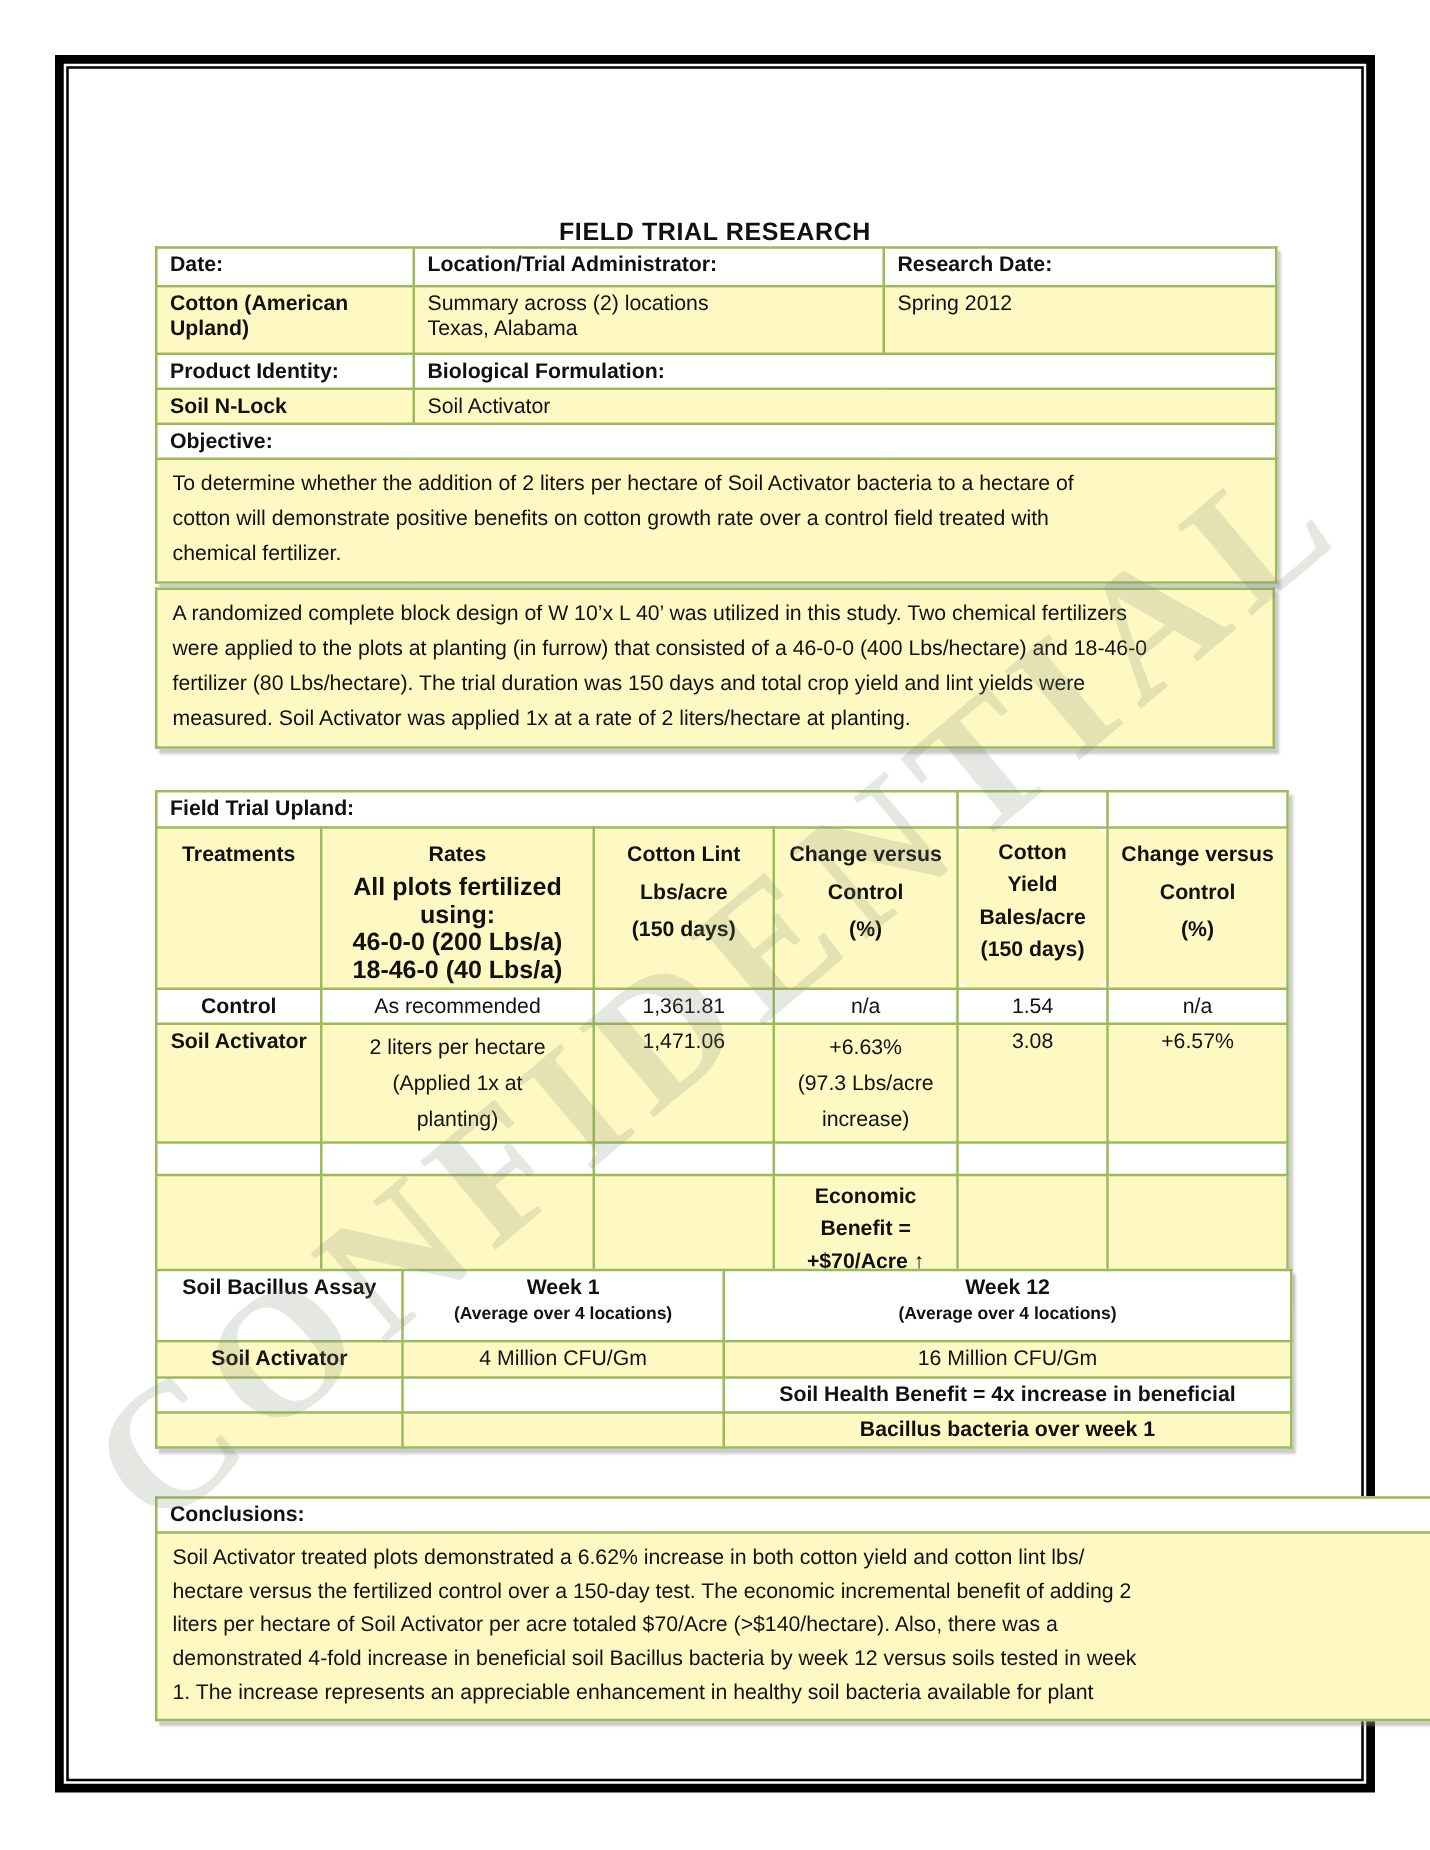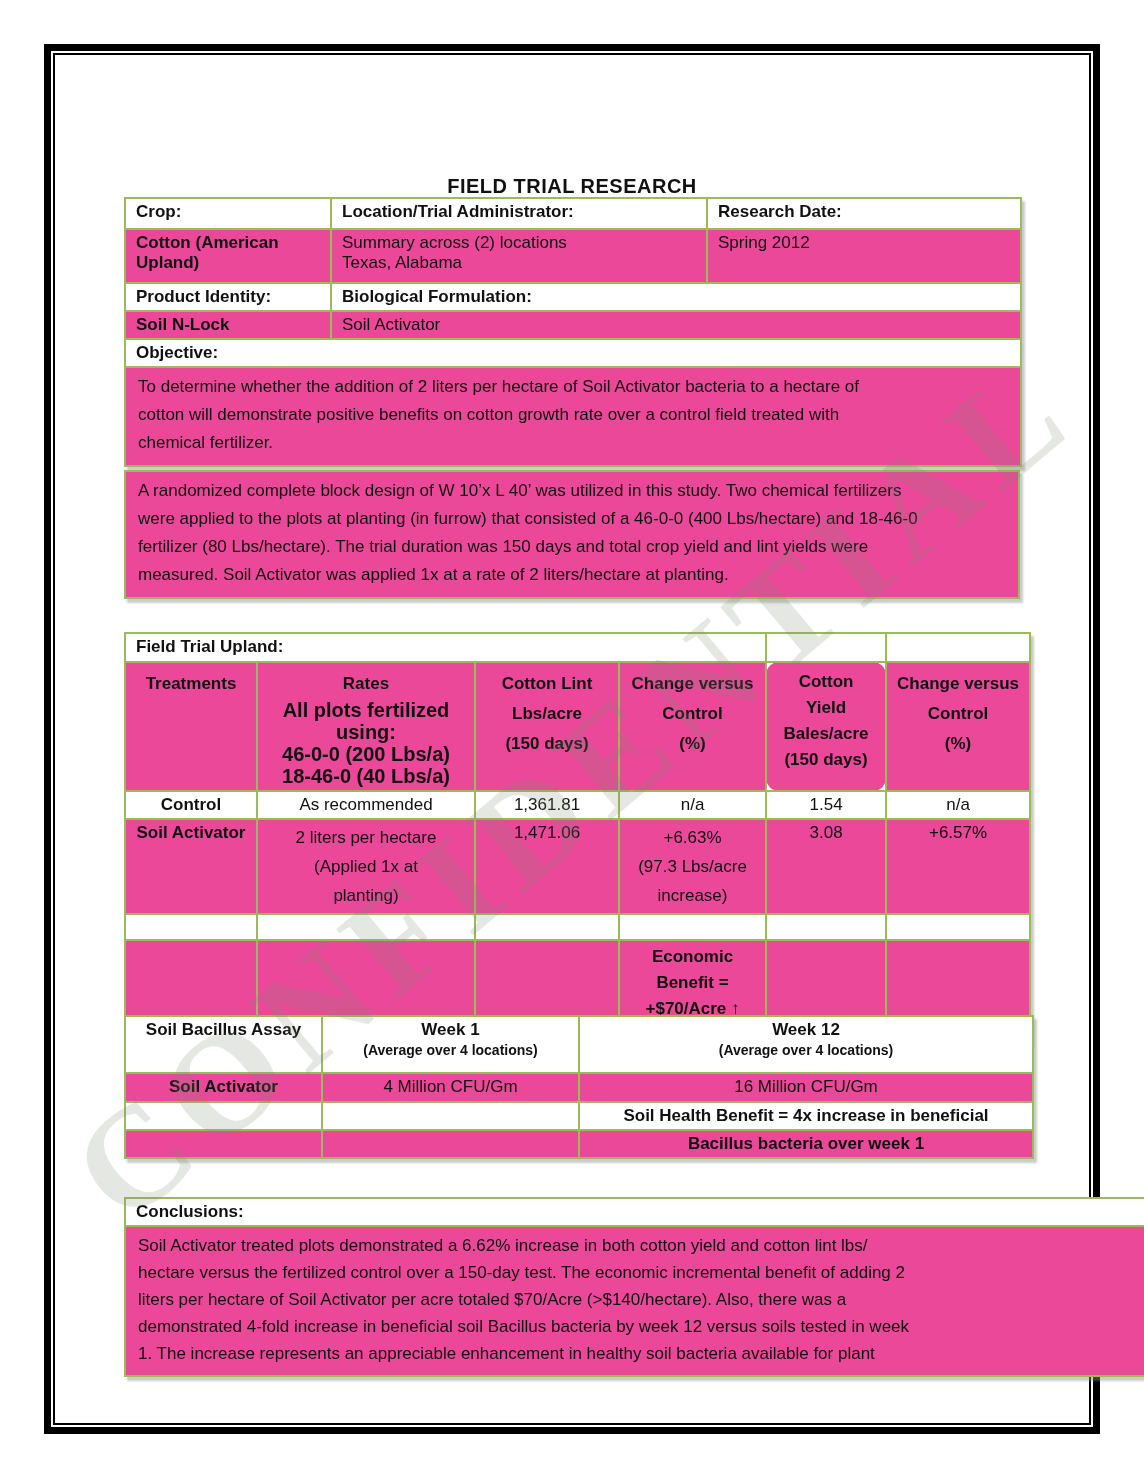--- a/index.html
+++ b/index.html
@@ -24,21 +24,21 @@
   
   table.doc{
     position:absolute;border-collapse:collapse;table-layout:fixed;
     box-shadow:3px 4px 2px rgba(140,140,140,.45);background:#fff;
   }
   table.doc td{
     border:2px solid #9BBB59;padding:3px 10px;font-size:17px;
     vertical-align:top;box-sizing:border-box;overflow:hidden;
   }
   .lbl{background:#ffffff;font-weight:bold;}
-  .val{background:#ec4899;}
+  .val{background:#fef9c3;}
   .c{text-align:center;}
   .pre{white-space:pre-line;}
   .para{font-size:16.5px;line-height:28px;padding:5px 12px 8px 12px !important;}
   
   .res-head{font-weight:bold;line-height:30px;padding-top:6px !important;}
   .res-head .sub{font-weight:bold;font-size:20px;line-height:22px;}
   .res-head.tight{line-height:26px;border-radius:13px;}
   .econ-note{font-size:13px;font-weight:bold;line-height:17px;}
   .econ-main{font-weight:bold;line-height:26px;}
   .assay-note{font-size:14px;font-weight:bold;line-height:20px;}
@@ -62,21 +62,21 @@
 <div class="page-title">FIELD TRIAL RESEARCH</div>
 
 <table class="doc" style="left:124px;top:197px;width:896px;">
   <colgroup>
       <col style="width:206px">
       <col style="width:376px">
       <col style="width:314px">
     </colgroup>
   <tbody>
       <tr style="height:31px">
-    <td class="lbl">Crop:</td>
+    <td class="lbl">Date:</td>
     <td class="lbl">Location/Trial Administrator:</td>
     <td class="lbl">Research Date:</td>
   </tr>
   <tr style="height:54px">
     <td class="val b pre">Cotton (American
 Upland)</td>
     <td class="val pre">Summary across (2) locations
 Texas, Alabama</td>
     <td class="val">Spring 2012</td>
   </tr>

